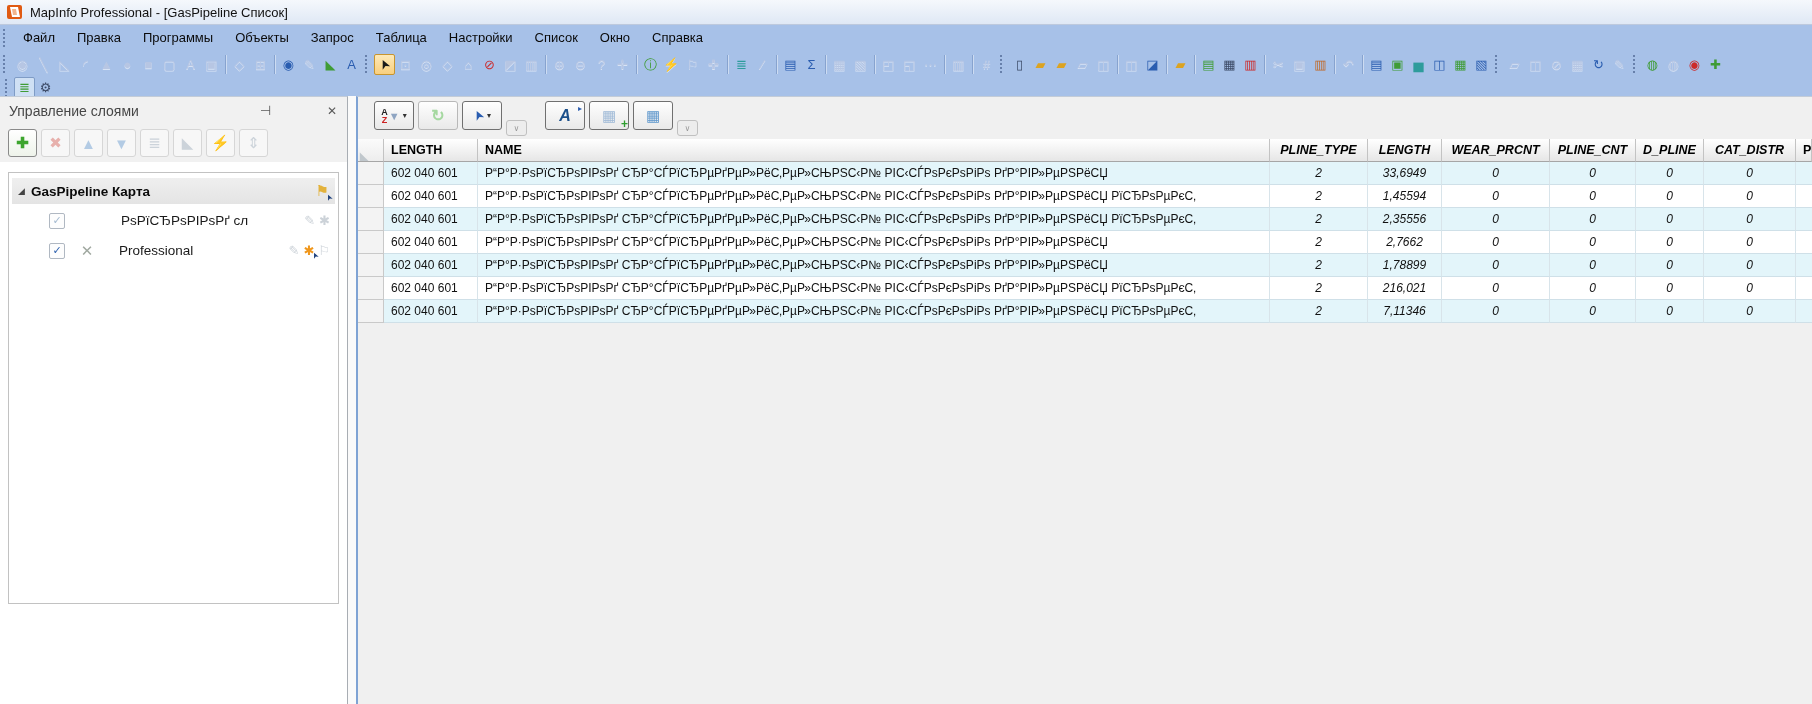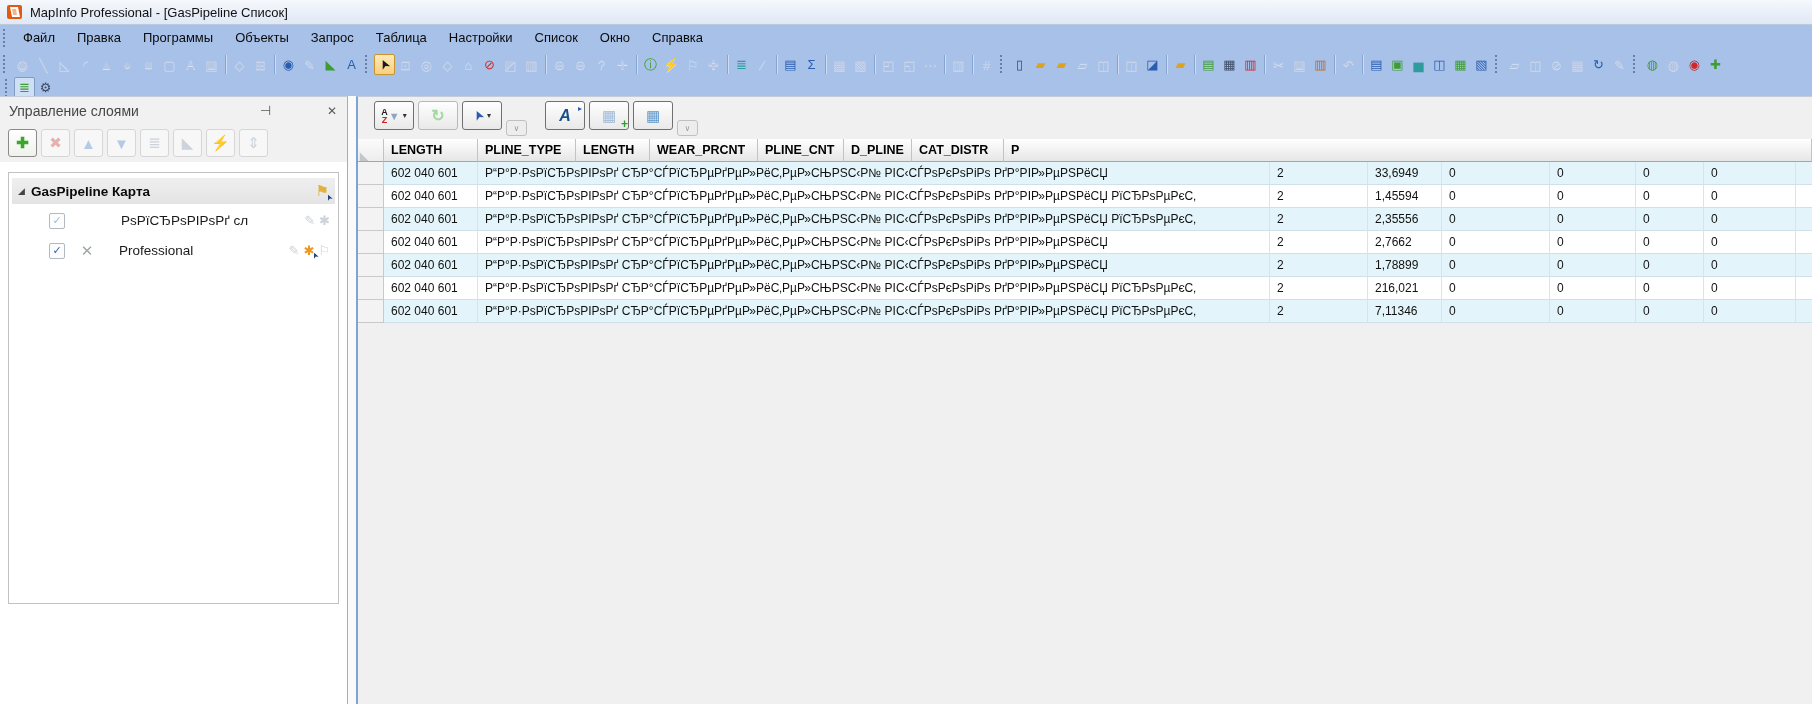--- a/index.html
+++ b/index.html
@@ -112,21 +112,21 @@
   
   .table{margin-top:2px;font-size:12px;color:#111;}
   .trow{display:flex;}
   .cell{
     box-sizing:border-box;height:23px;line-height:22px;padding:0 7px;
     white-space:nowrap;overflow:hidden;
     border-right:1px solid #d8e4ea;border-bottom:1px solid #cfe0e8;background:#fff;
   }
   .trow.alt .cell{background:#e3f5fa;}
   .cell.sel{background:#f3f3f3 !important;border-right:1px solid #c9c9c9;border-bottom:1px solid #c9c9c9;padding:0;}
-  .cell.right{text-align:left;}
+  .cell.right{text-align:center;font-style:italic;}
   .cell.flexcol{flex:1;border-right:none;}
   .hrow .cell{
     height:23px;background:linear-gradient(#ffffff,#e6e6e6);
     border-right:1px solid #c3c3c3;border-bottom:1px solid #a6a6a6;
     font-weight:bold;font-size:12.5px;color:#000;
   }
   .hrow .cell.sel{display:flex;align-items:flex-end;background:linear-gradient(#fbfbfb,#ededed) !important;}
   .corner-tri{font-size:11px;color:#c0c7cc;line-height:10px;margin-left:2px;}
 </style>
 </head>
@@ -356,20 +356,21 @@
         <div class="bw-btn mini">
           <span>∨</span>
         </div>
       </div>
     <div class="table">
       <div class="trow hrow">
           <div class="cell sel" style="width: 26px;">
             <span class="corner-tri">◣</span>
           </div>
           <div class="cell" style="width: 94px;">LENGTH</div>
+          <div class="cell" style="width: 792px;">NAME</div>
           <div class="cell right" style="width: 98px;">PLINE_TYPE</div>
           <div class="cell right" style="width: 74px;">LENGTH</div>
           <div class="cell right" style="width: 108px;">WEAR_PRCNT</div>
           <div class="cell right" style="width: 86px;">PLINE_CNT</div>
           <div class="cell right" style="width: 68px;">D_PLINE</div>
           <div class="cell right" style="width: 92px;">CAT_DISTR</div>
           <div class="cell flexcol">P</div>
         </div>
       <div id="table-body">
           <div class="trow alt">

